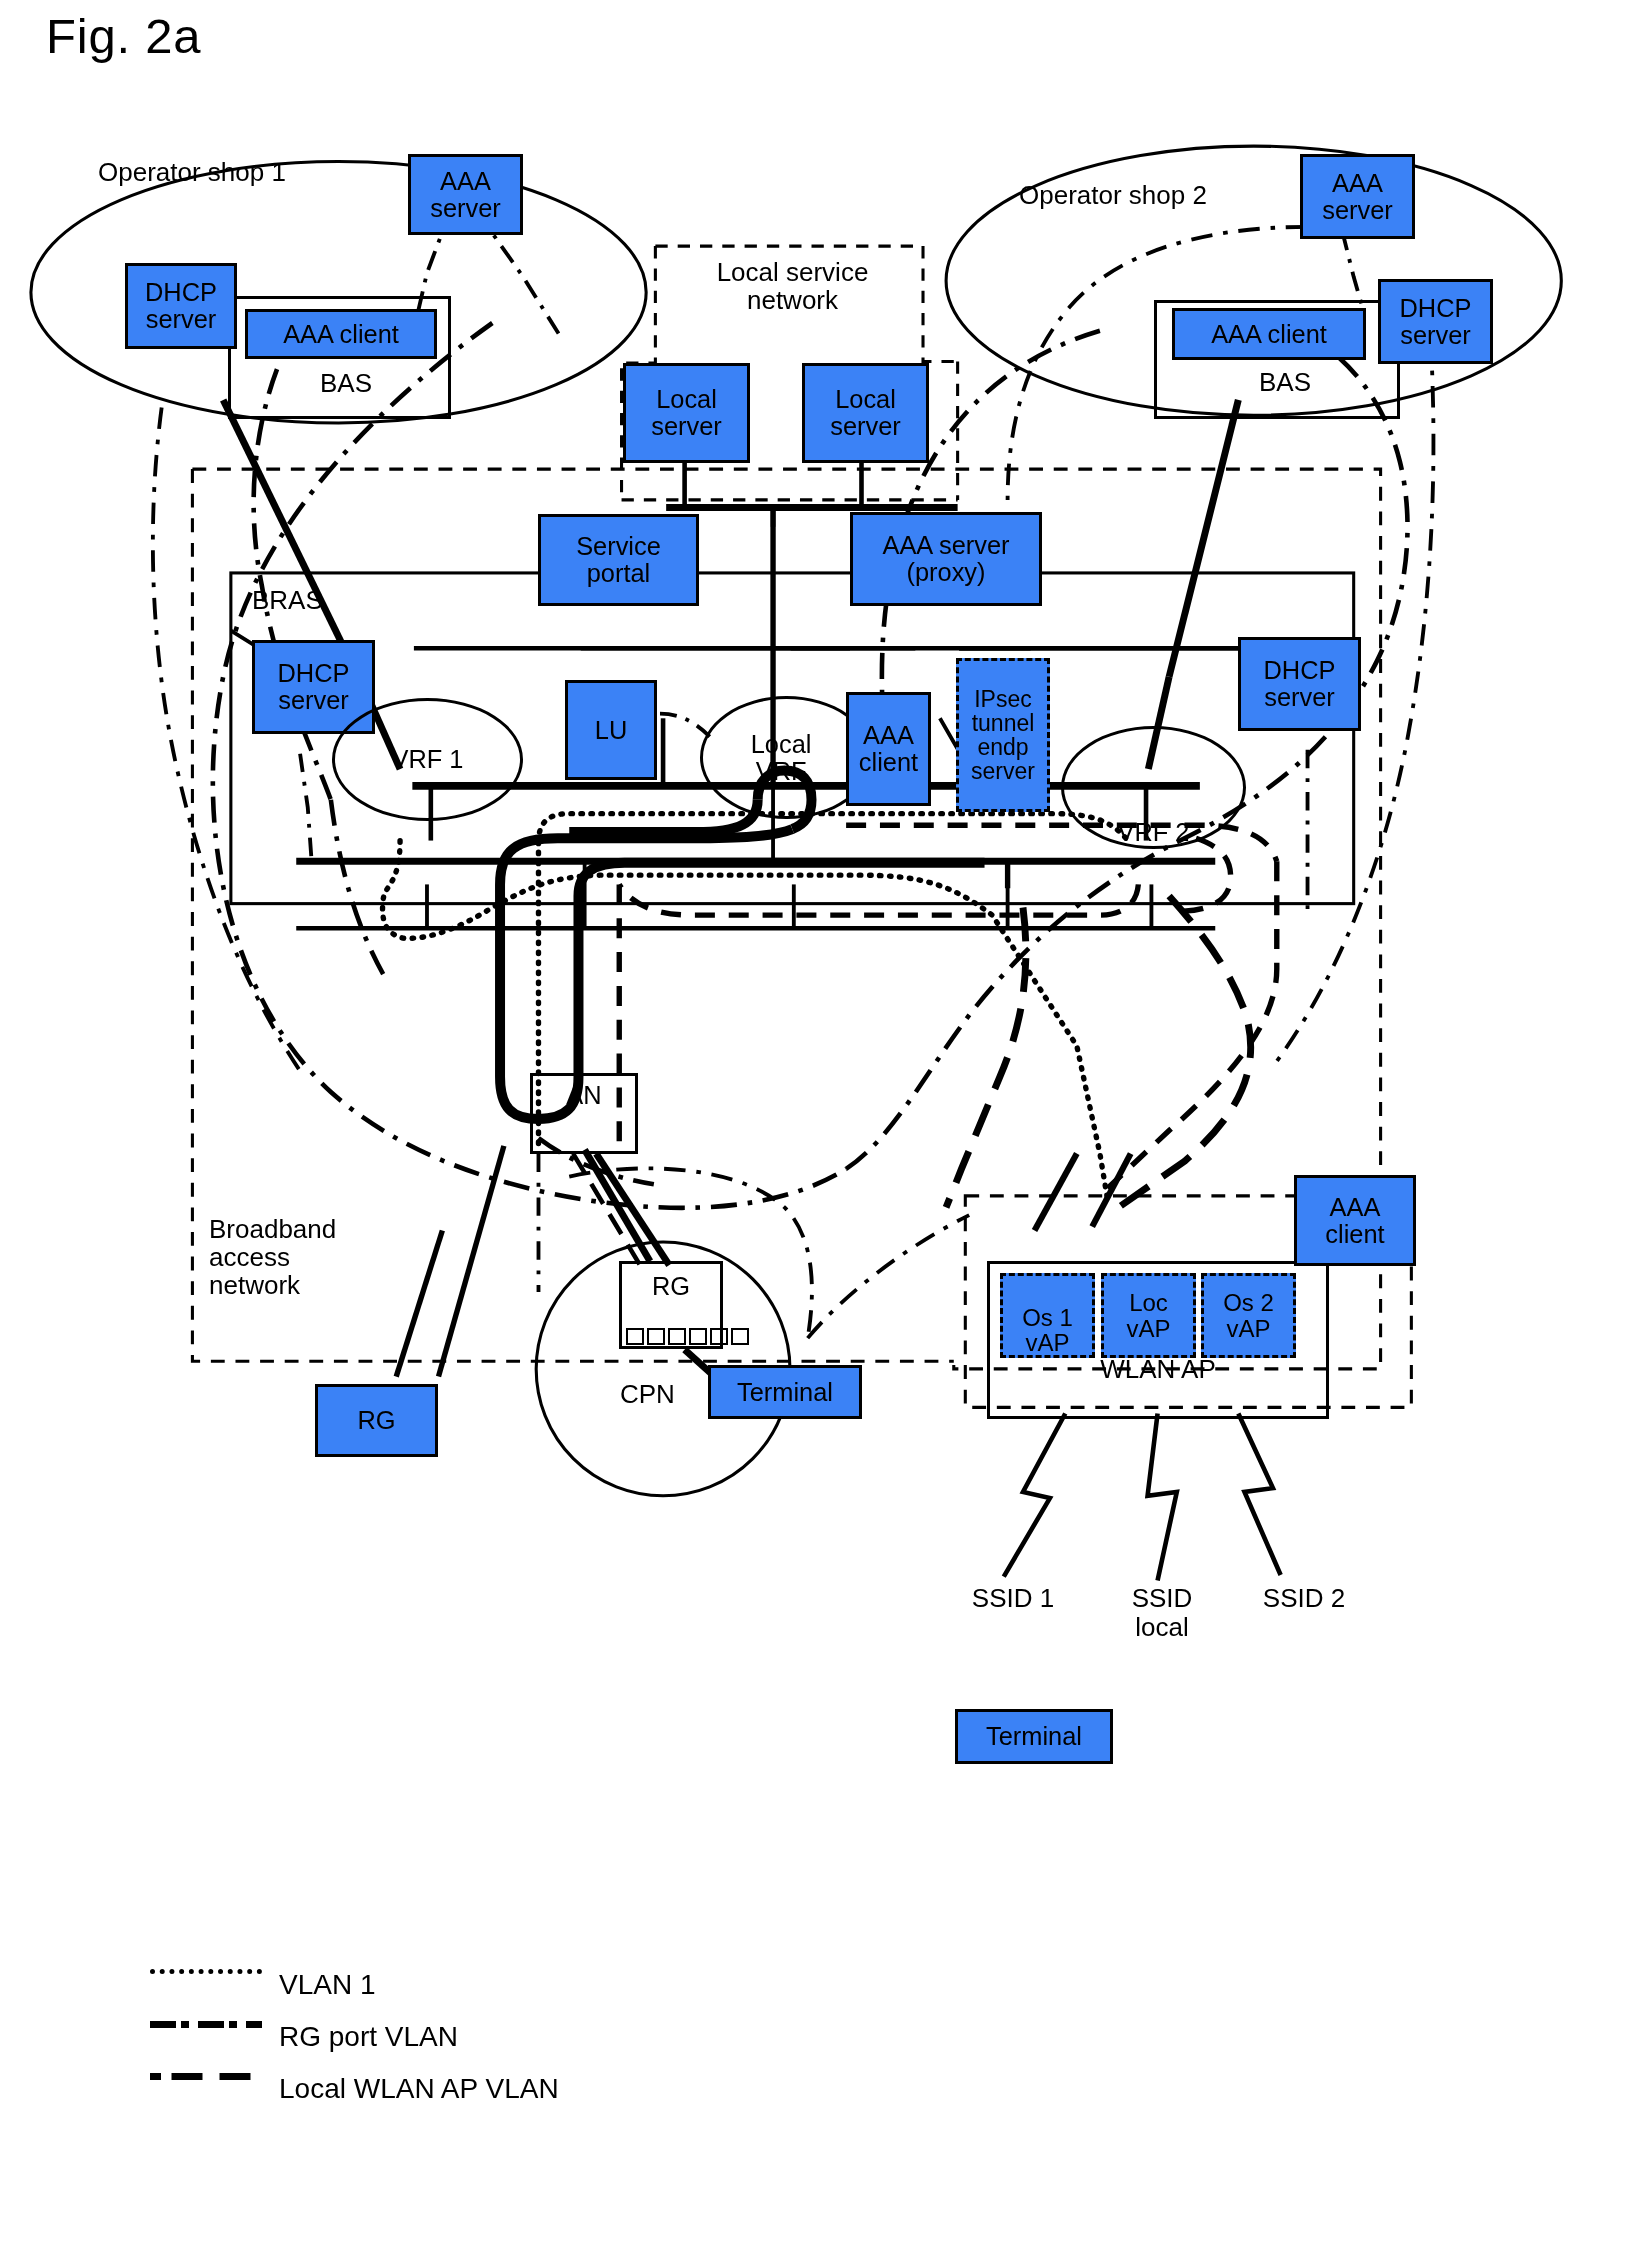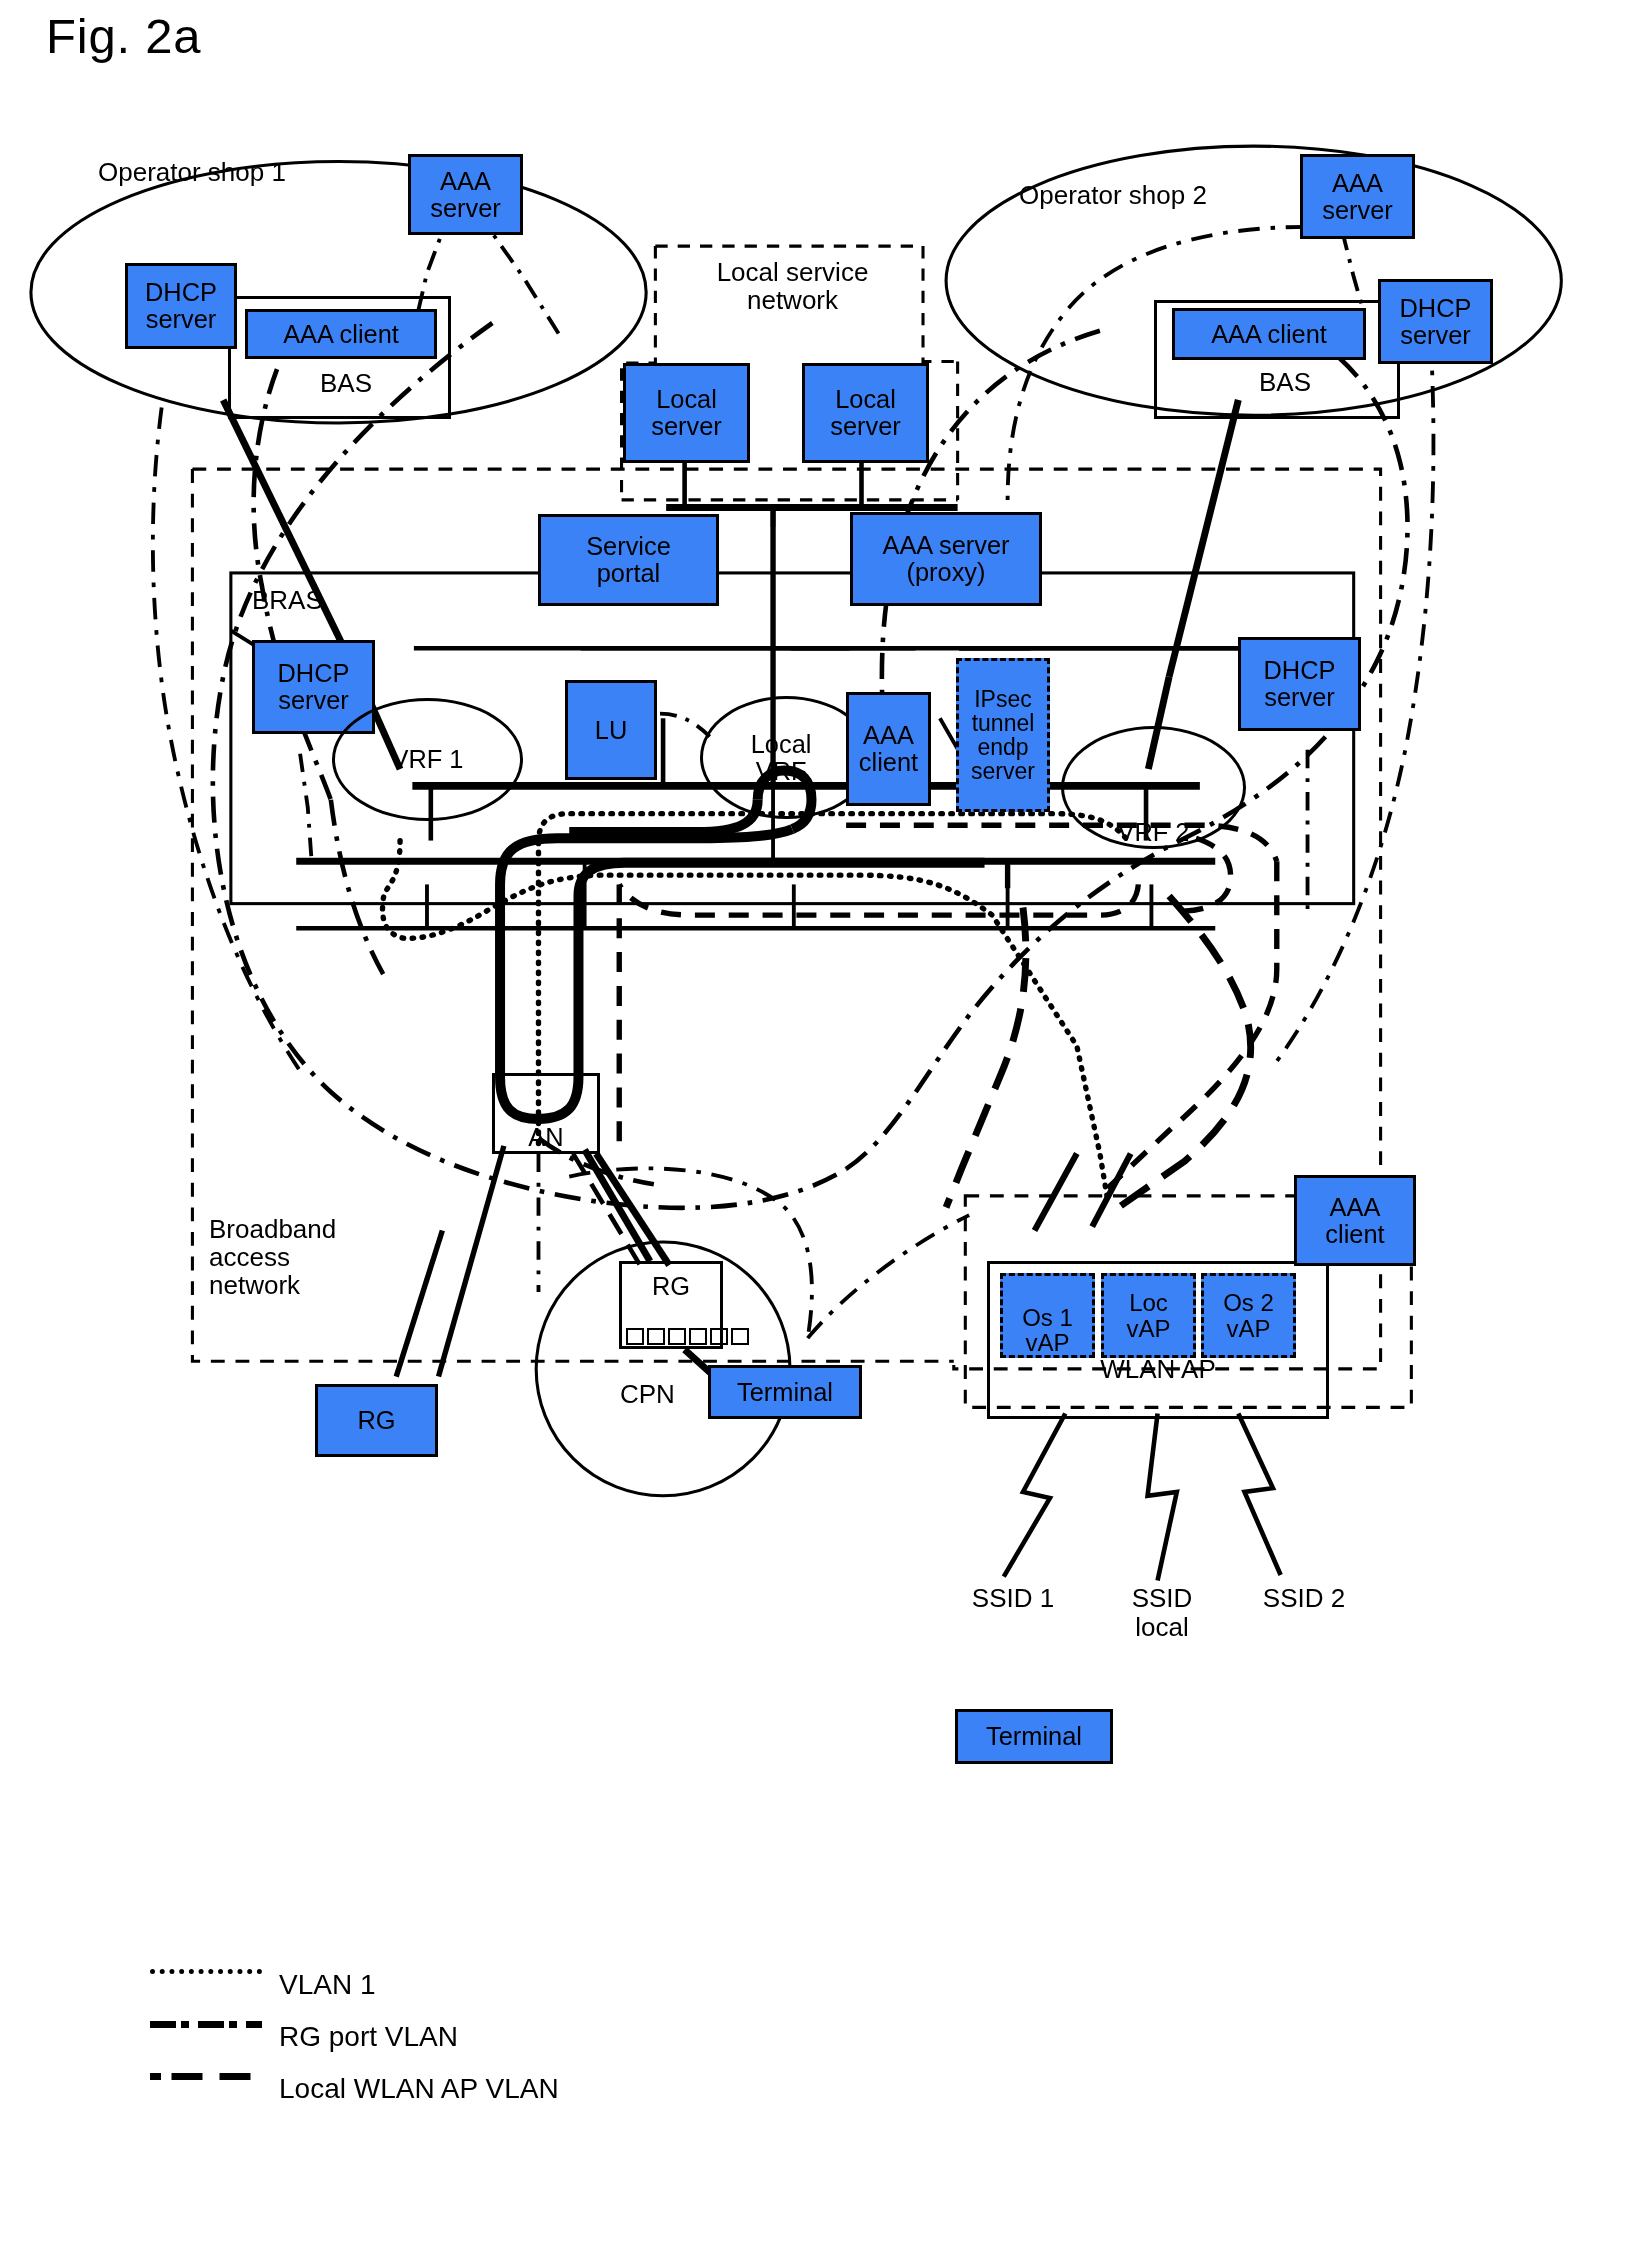--- a/index.html
+++ b/index.html
@@ -249,21 +249,21 @@
 
   <div class="nbox" style="left:623px;top:363px;width:127px;height:100px;">
     <span style="white-space:pre-line">Local
 server</span>
   </div>
   <div class="nbox" style="left:802px;top:363px;width:127px;height:100px;">
     <span style="white-space:pre-line">Local
 server</span>
   </div>
 
-  <div class="nbox" style="left:538px;top:514px;width:181px;height:92px;">
+  <div class="nbox" style="left:538px;top:514px;width:161px;height:92px;">
     <span style="white-space:pre-line">Service
 portal</span>
   </div>
   <div class="nbox" style="left:850px;top:512px;width:192px;height:94px;">
     <span style="white-space:pre-line">AAA server
 (proxy)</span>
   </div>
 
   <div class="nbox" style="left:252px;top:640px;width:123px;height:94px;">
     <span style="white-space:pre-line">DHCP
@@ -297,21 +297,21 @@
 
   <div class="ell lbl" style="left:1061px;top:726px;width:185px;height:123px;align-items:flex-end;">
     <span>VRF 2</span>
   </div>
 
   <div class="nbox" style="left:1238px;top:637px;width:123px;height:94px;">
     <span style="white-space:pre-line">DHCP
 server</span>
   </div>
 
-  <div class="nbox nofill" style="left:492px;top:1073px;width:108px;height:81px;align-items:flex-end;padding-top:6.2px;">
+  <div class="nbox nofill" style="left:530px;top:1073px;width:108px;height:81px;align-items:flex-start;padding-top:6.2px;">
     <span>AN</span>
   </div>
 
   <div class="nbox nofill" style="left:619px;top:1261px;width:104px;height:88px;align-items:flex-start;padding-top:9.2px;">
     <span>RG</span>
   </div>
   <div class="rgports" style="left:626px;top:1328px;">
     <i></i>
       <i></i>
       <i></i>

